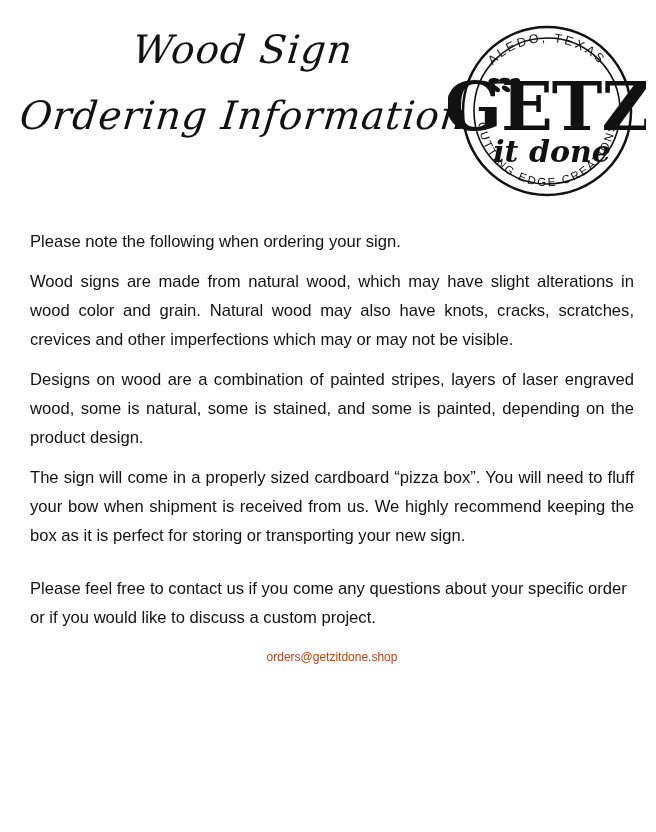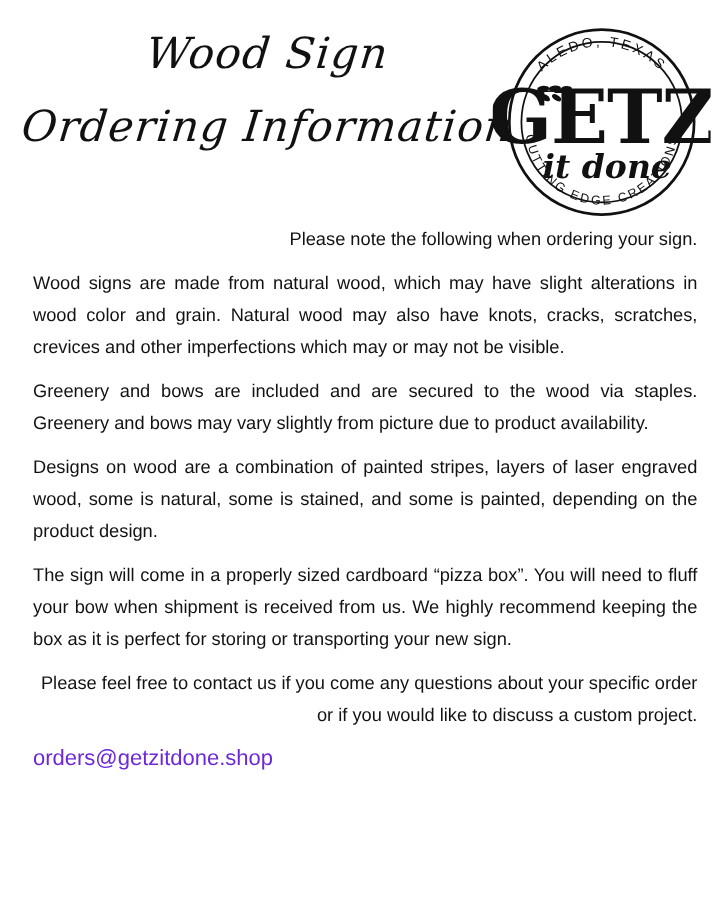--- a/index.html
+++ b/index.html
@@ -84,28 +84,30 @@
     line-height: 29px;
     margin: 0 0 11px 0;
     color: #121212;
     text-align: justify;
     text-justify: inter-word;
     hyphens: manual;
   }
   .para:last-child { margin-bottom: 0; }
 
   .para-nojust {
-    text-align: right;
+    text-align: left;
+    margin-top: 24px;
   }
 
   .email {
-    font-size: 20px;
+    font-size: 12px;
     line-height: 29px;
     margin: 3px 0 0 0;
-    color: #6d28d9;
+    color: #c2410c;
+    text-align: center;
   }
 </style>
 </head>
 <body>
 
 <div class="page">
 
   <div class="header">
 
     <div class="title-block">
@@ -145,20 +147,19 @@
 
         <text x="104" y="140" text-anchor="middle" font-family="'DejaVu Serif', serif" font-style="italic" font-weight="700" font-size="30" fill="#111">it done</text>
       </svg>
     </div>
 
   </div>
 
   <div class="content">
     <p class="para para-nojust">Please note the following when ordering your sign.</p>
     <p class="para">Wood signs are made from natural wood, which may have slight alterations in wood color and grain. Natural wood may also have knots, cracks, scratches, crevices and other imperfections which may or may not be visible.</p>
-    <p class="para">Greenery and bows are included and are secured to the wood via staples. Greenery and bows may vary slightly from picture due to product availability.</p>
     <p class="para">Designs on wood are a combination of painted stripes, layers of laser engraved wood, some is natural, some is stained, and some is painted, depending on the product design.</p>
     <p class="para">The sign will come in a properly sized cardboard “pizza box”. You will need to fluff your bow when shipment is received from us. We highly recommend keeping the box as it is perfect for storing or transporting your new sign.</p>
     <p class="para para-nojust">Please feel free to contact us if you come any questions about your specific order or if you would like to discuss a custom project.</p>
     <p class="email">orders@getzitdone.shop</p>
   </div>
 
 </div>
 
 </body></html>

